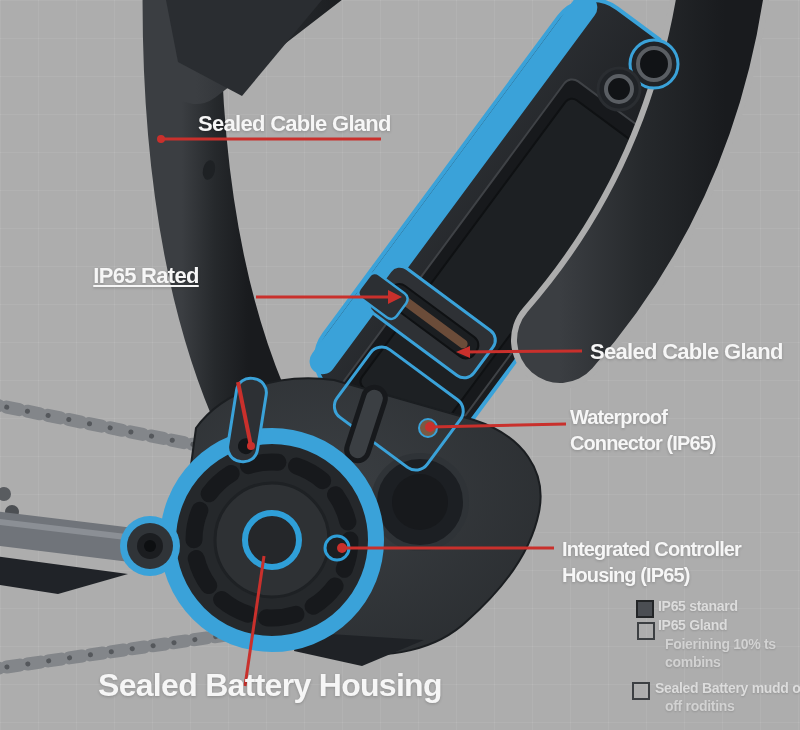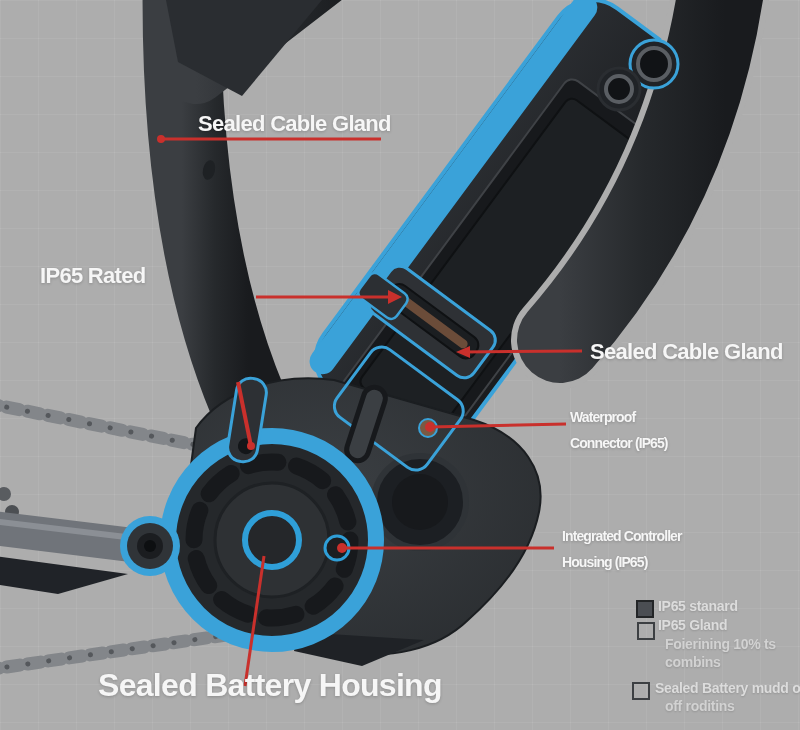--- a/index.html
+++ b/index.html
@@ -9,22 +9,22 @@
     font-family:"Liberation Sans",sans-serif;
   }
   .stage svg{position:absolute;left:0;top:0;}
   .lbl{
     position:absolute;white-space:nowrap;color:#f6f6f6;
     font:bold 22px/27px "Liberation Sans",sans-serif;
     letter-spacing:-0.7px;
     text-shadow:0 1px 3px rgba(0,0,0,0.20);
   }
   .lbl .l2{display:block;}
-  .lbl.right{text-align:left;}
-  .lbl.small{font-size:14px;line-height:26px;letter-spacing:-0.9px;}
+  .lbl.right{text-align:center;text-decoration:underline;}
+  .lbl.small{font-size:20px;line-height:26px;letter-spacing:-0.9px;}
   .lg-text{
     position:absolute;white-space:nowrap;color:#dcdcdc;
     font:14px/17px "Liberation Sans",sans-serif;
     letter-spacing:-0.3px;font-weight:bold;
     text-shadow:0 1px 2px rgba(0,0,0,0.15);
   }
   .lg-text.dim{color:#d2d2d2;font-weight:bold;margin-left:10px;}
   .swatch{position:absolute;width:18px;height:18px;box-sizing:border-box;
     border:2px solid #3c3f42;background:transparent;}
   .swatch.filled{background:#4b4e53;border-color:#232527;}
@@ -171,21 +171,21 @@
 
 <div class="lbl" style="left:590px;top:338px">
   <span>Sealed Cable Gland</span>
 </div>
 
 <div class="lbl small" style="left:570px;top:404px">
   <span>Waterproof</span>
   <span class="l2">Connector (IP65)</span>
 </div>
 
-<div class="lbl small" style="left:562px;top:523px">
+<div class="lbl small" style="left:562px;top:536px">
   <span>Integrated Controller</span>
   <span class="l2">Housing (IP65)</span>
 </div>
 
 <div class="lbl" style="left:98px;top:672px;font-size:32px">
   <span>Sealed Battery Housing</span>
 </div>
 
 <div>
   <div class="swatch filled" style="left:636px;top:600px"></div>

